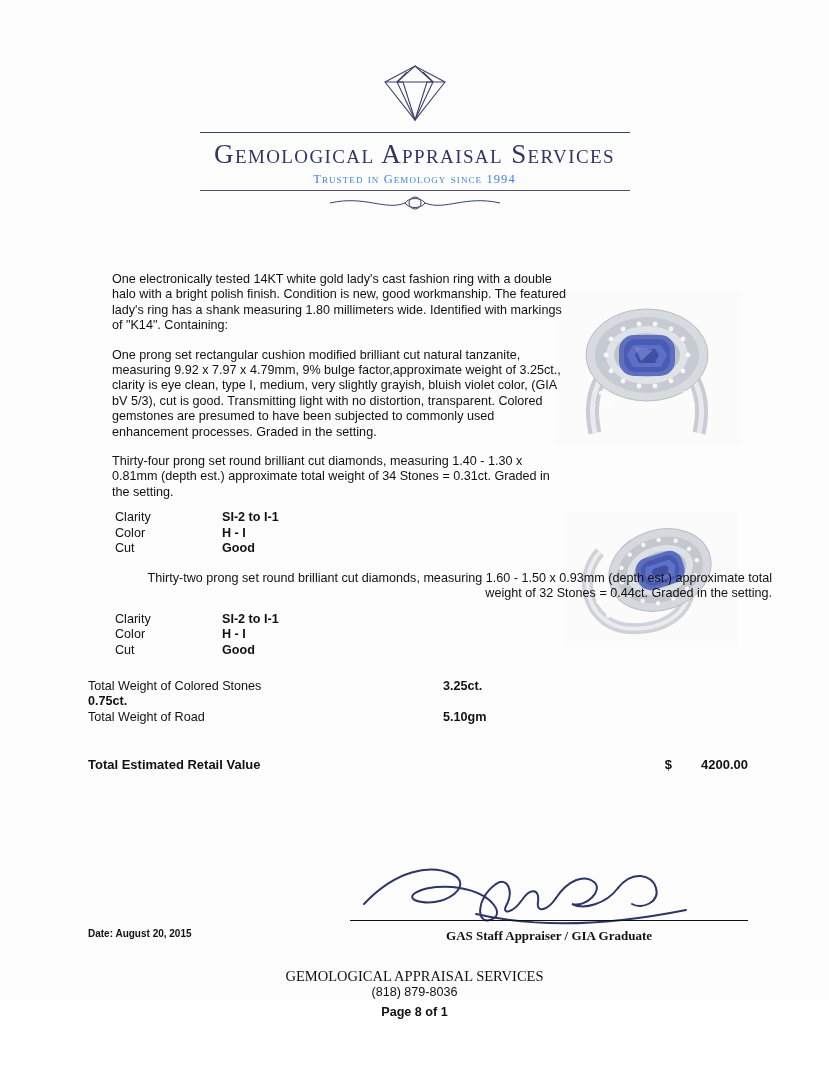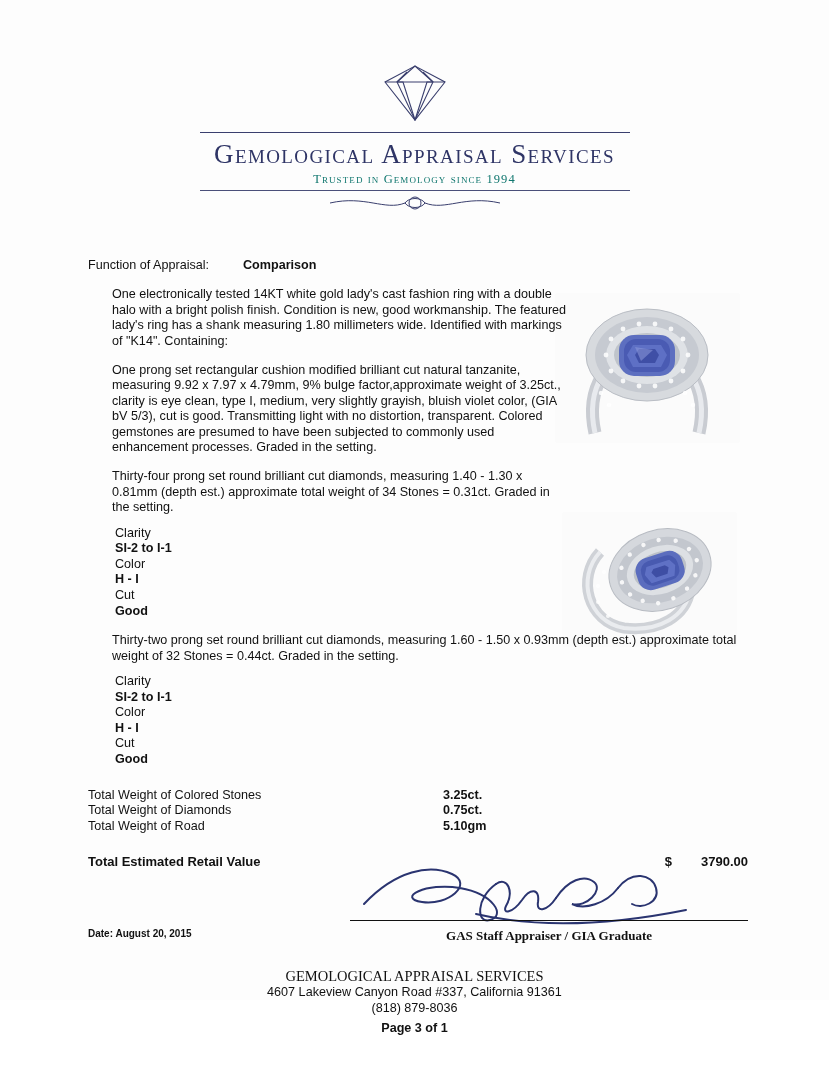--- a/index.html
+++ b/index.html
@@ -47,21 +47,21 @@
     letter-spacing: 1.4px;
     color: #2f3566;
     margin: 6px 0 2px 0;
     font-variant: small-caps;
     white-space: nowrap;
   }
   .tagline {
     font-family: "Liberation Serif", serif;
     font-size: 12.5px;
     letter-spacing: 1.1px;
-    color: #0f766e;
+    color: #3b82f6;
     margin: 0 0 3px 0;
     font-variant: small-caps;
   }
   .flourish {
     margin-top: 2px;
     color: #2f3566;
   }
 
   
   .content {
@@ -78,46 +78,46 @@
   }
   .purpose-label { width: 155px; }
   .purpose-value { font-weight: bold; }
 
   .para {
     margin-top: 14px;
     width: 455px;
     text-align: left;
     margin-left: 24px;
   }
-  .para.wide { width: 660px; }
+  .para.wide { width: 660px; text-align: right; }
 
   
   .spec {
     margin-top: 10px;
     margin-left: 27px;
     font-size: 12.6px;
     line-height: 15.6px;
   }
-  .spec-row { display: flex; flex-direction: column; }
+  .spec-row { display: flex; }
   .spec-key { width: 107px; }
   .spec-val { font-weight: bold; }
 
   
   .totals {
     margin-top: 20px;
     font-size: 12.6px;
     line-height: 15.6px;
     width: 455px;
   }
   .totals-row { display: flex; gap: 35px; }
   .totals-label { width: 320px; }
   .totals-value { font-weight: bold; }
 
   .grandtotal {
-    margin-top: 20px;
+    margin-top: 32px;
     display: flex;
     width: 660px;
     font-weight: bold;
     font-size: 13px;
   }
   .grandtotal-label { flex: 1; }
   .grandtotal-cur { width: 40px; text-align: right; }
   .grandtotal-amt { width: 76px; text-align: right; }
 
   
@@ -291,24 +291,20 @@
         <circle cx="42" cy="60" r="2"></circle>
           <circle cx="36" cy="74" r="2"></circle>
         <circle cx="36" cy="90" r="2"></circle>
           <circle cx="46" cy="104" r="2"></circle>
       </g>
     </svg>
   </div>
 
   <div class="content">
 
-    <div class="purpose-row">
-      <div class="purpose-label">Function of Appraisal:</div>
-      <div class="purpose-value">Comparison</div>
-    </div>
 
     <div class="para">One electronically tested 14KT white gold lady's cast fashion ring with a double halo with a bright polish finish. Condition is new, good workmanship. The featured lady's ring has a shank measuring 1.80 millimeters wide. Identified with markings of "K14".  Containing:</div>
 
     <div class="para">One prong set rectangular cushion modified brilliant cut natural tanzanite, measuring 9.92 x 7.97 x 4.79mm,  9% bulge factor,approximate weight of 3.25ct., clarity is eye clean, type I, medium, very slightly grayish, bluish violet color, (GIA bV 5/3), cut is good. Transmitting light with no distortion, transparent. Colored gemstones are presumed to have been subjected to commonly used enhancement processes. Graded in the setting.</div>
 
     <div class="para">Thirty-four prong set round brilliant cut diamonds, measuring 1.40 - 1.30 x 0.81mm (depth est.) approximate total weight of 34 Stones = 0.31ct. Graded in the setting.</div>
 
     <div class="spec">
       <div class="spec-row">
         <div class="spec-key">Clarity</div>
@@ -340,33 +336,32 @@
         <div class="spec-val">Good</div>
       </div>
     </div>
 
     <div class="totals">
       <div class="totals-row">
         <div class="totals-label">Total Weight of Colored Stones</div>
         <div class="totals-value">3.25ct.</div>
       </div>
       <div class="totals-row">
-        <div class="totals-label">Total Weight of Diamonds</div>
         <div class="totals-value">0.75ct.</div>
       </div>
       <div class="totals-row">
         <div class="totals-label">Total Weight of Road</div>
         <div class="totals-value">5.10gm</div>
       </div>
     </div>
 
     <div class="grandtotal">
       <div class="grandtotal-label">Total Estimated Retail Value</div>
       <div class="grandtotal-cur">$</div>
-      <div class="grandtotal-amt">3790.00</div>
+      <div class="grandtotal-amt">4200.00</div>
     </div>
 
   </div>
 
   <div class="sig-area">
     <span class="sig-svg">
       <svg width="340" height="72" viewBox="0 0 340 72">
         <g fill="none" stroke="#2a3470" stroke-width="2" stroke-linecap="round">
           <path d="M8 46 C 40 12, 74 6, 96 16 C 118 26, 92 48, 66 44 C 40 40, 70 24, 104 30 C 138 36, 150 58, 134 62 C 120 66, 120 40, 140 26"></path>
           <path d="M140 26 C 152 18, 158 34, 150 48 C 146 56, 156 56, 166 42 C 174 30, 184 30, 182 44 C 180 56, 192 52, 200 40"></path>
@@ -376,18 +371,17 @@
         </g>
       </svg>
     </span>
     <div class="sig-line"></div>
     <div class="date">Date: August 20, 2015</div>
     <div class="sig-caption">GAS Staff Appraiser / GIA Graduate</div>
   </div>
 
   <div class="footer">
     <div class="f1">GEMOLOGICAL APPRAISAL SERVICES</div>
-    <div class="f2">4607 Lakeview Canyon Road #337, California 91361</div>
     <div class="f3">(818) 879-8036</div>
-    <div class="f4">Page 3 of 1</div>
+    <div class="f4">Page 8 of 1</div>
   </div>
 
 </div>
 
 </body></html>

